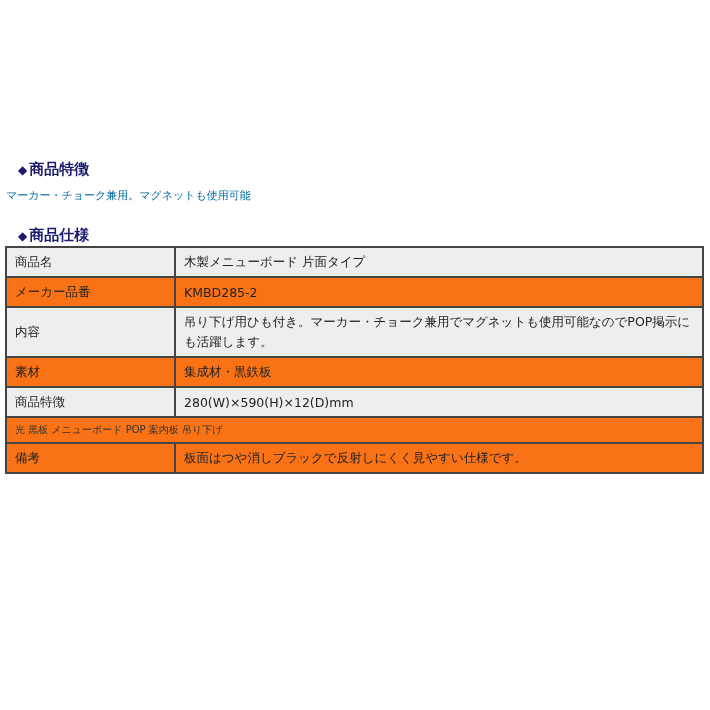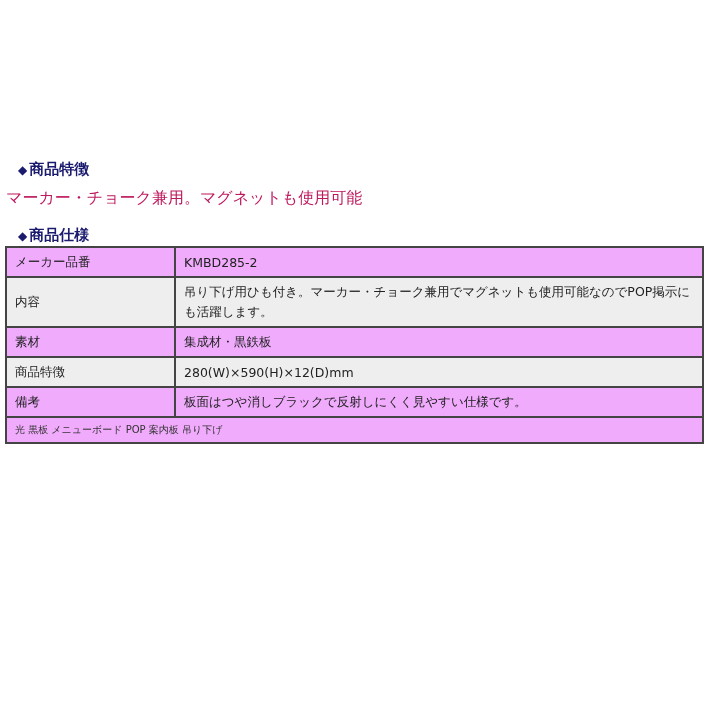--- a/index.html
+++ b/index.html
@@ -1,60 +1,64 @@
 <!DOCTYPE html>
 <html><head>
 <meta charset="utf-8">
 <style>
   html, body { margin:0; padding:0; background:#ffffff; }
   body { width:710px; height:710px; position:relative; overflow:hidden;
          font-family: "DejaVu Sans", "Liberation Sans", sans-serif; color:#222; }
   .heading { position:absolute; left:18px; font-size:15px; font-weight:bold; color:#1a1a6e; letter-spacing:0px; }
   .heading .diamond { font-size:12px; margin-right:2px; }
-  .desc { position:absolute; left:6px; top:188px; font-size:16px; color:#be185d; }
+  .desc { position:absolute; left:6px; top:188px; font-size:11px; color:#0369a1; }
   table.spec { position:absolute; left:5px; top:246px; width:699px; border-collapse:collapse; font-size:12.5px; }
   table.spec td { border:2px solid #444; padding:0 8px; vertical-align:middle; }
   table.spec td.label { width:151px; }
   table.spec tr.gray td { background:#eeeeee; }
-  table.spec tr.white td { background:#f0abfc; }
+  table.spec tr.white td { background:#f97316; }
   table.spec tr.h32 td { height:28px; }
   table.spec tr.h52 td { height:48px; line-height:20px; }
   table.spec tr.tags td { height:24px; font-size:10px; color:#333; }
 </style>
 </head>
 <body>
 
 <div class="heading" style="top:160px;">
   <span class="diamond">◆</span><span>商品特徴</span>
 </div>
 <div class="desc">マーカー・チョーク兼用。マグネットも使用可能</div>
 
 <div class="heading" style="top:226px;">
   <span class="diamond">◆</span><span>商品仕様</span>
 </div>
 
 <table class="spec">
   <tbody>
+      <tr class="gray h32">
+    <td class="label">商品名</td>
+    <td>木製メニューボード 片面タイプ</td>
+  </tr>
   <tr class="white h32">
     <td class="label">メーカー品番</td>
     <td>KMBD285-2</td>
   </tr>
   <tr class="gray h52">
     <td class="label">内容</td>
     <td>吊り下げ用ひも付き。マーカー・チョーク兼用でマグネットも使用可能なのでPOP掲示にも活躍します。</td>
   </tr>
   <tr class="white h32">
     <td class="label">素材</td>
     <td>集成材・黒鉄板</td>
   </tr>
   <tr class="gray h32">
     <td class="label">商品特徴</td>
     <td>280(W)×590(H)×12(D)mm</td>
   </tr>
+  <tr class="white tags">
+    <td colspan="2">光 黒板 メニューボード POP 案内板 吊り下げ</td>
+  </tr>
   <tr class="white h32">
     <td class="label">備考</td>
     <td>板面はつや消しブラックで反射しにくく見やすい仕様です。</td>
-  </tr>
-  <tr class="white tags">
-    <td colspan="2">光 黒板 メニューボード POP 案内板 吊り下げ</td>
   </tr>
 </tbody>
   </table>
 
 </body></html>

